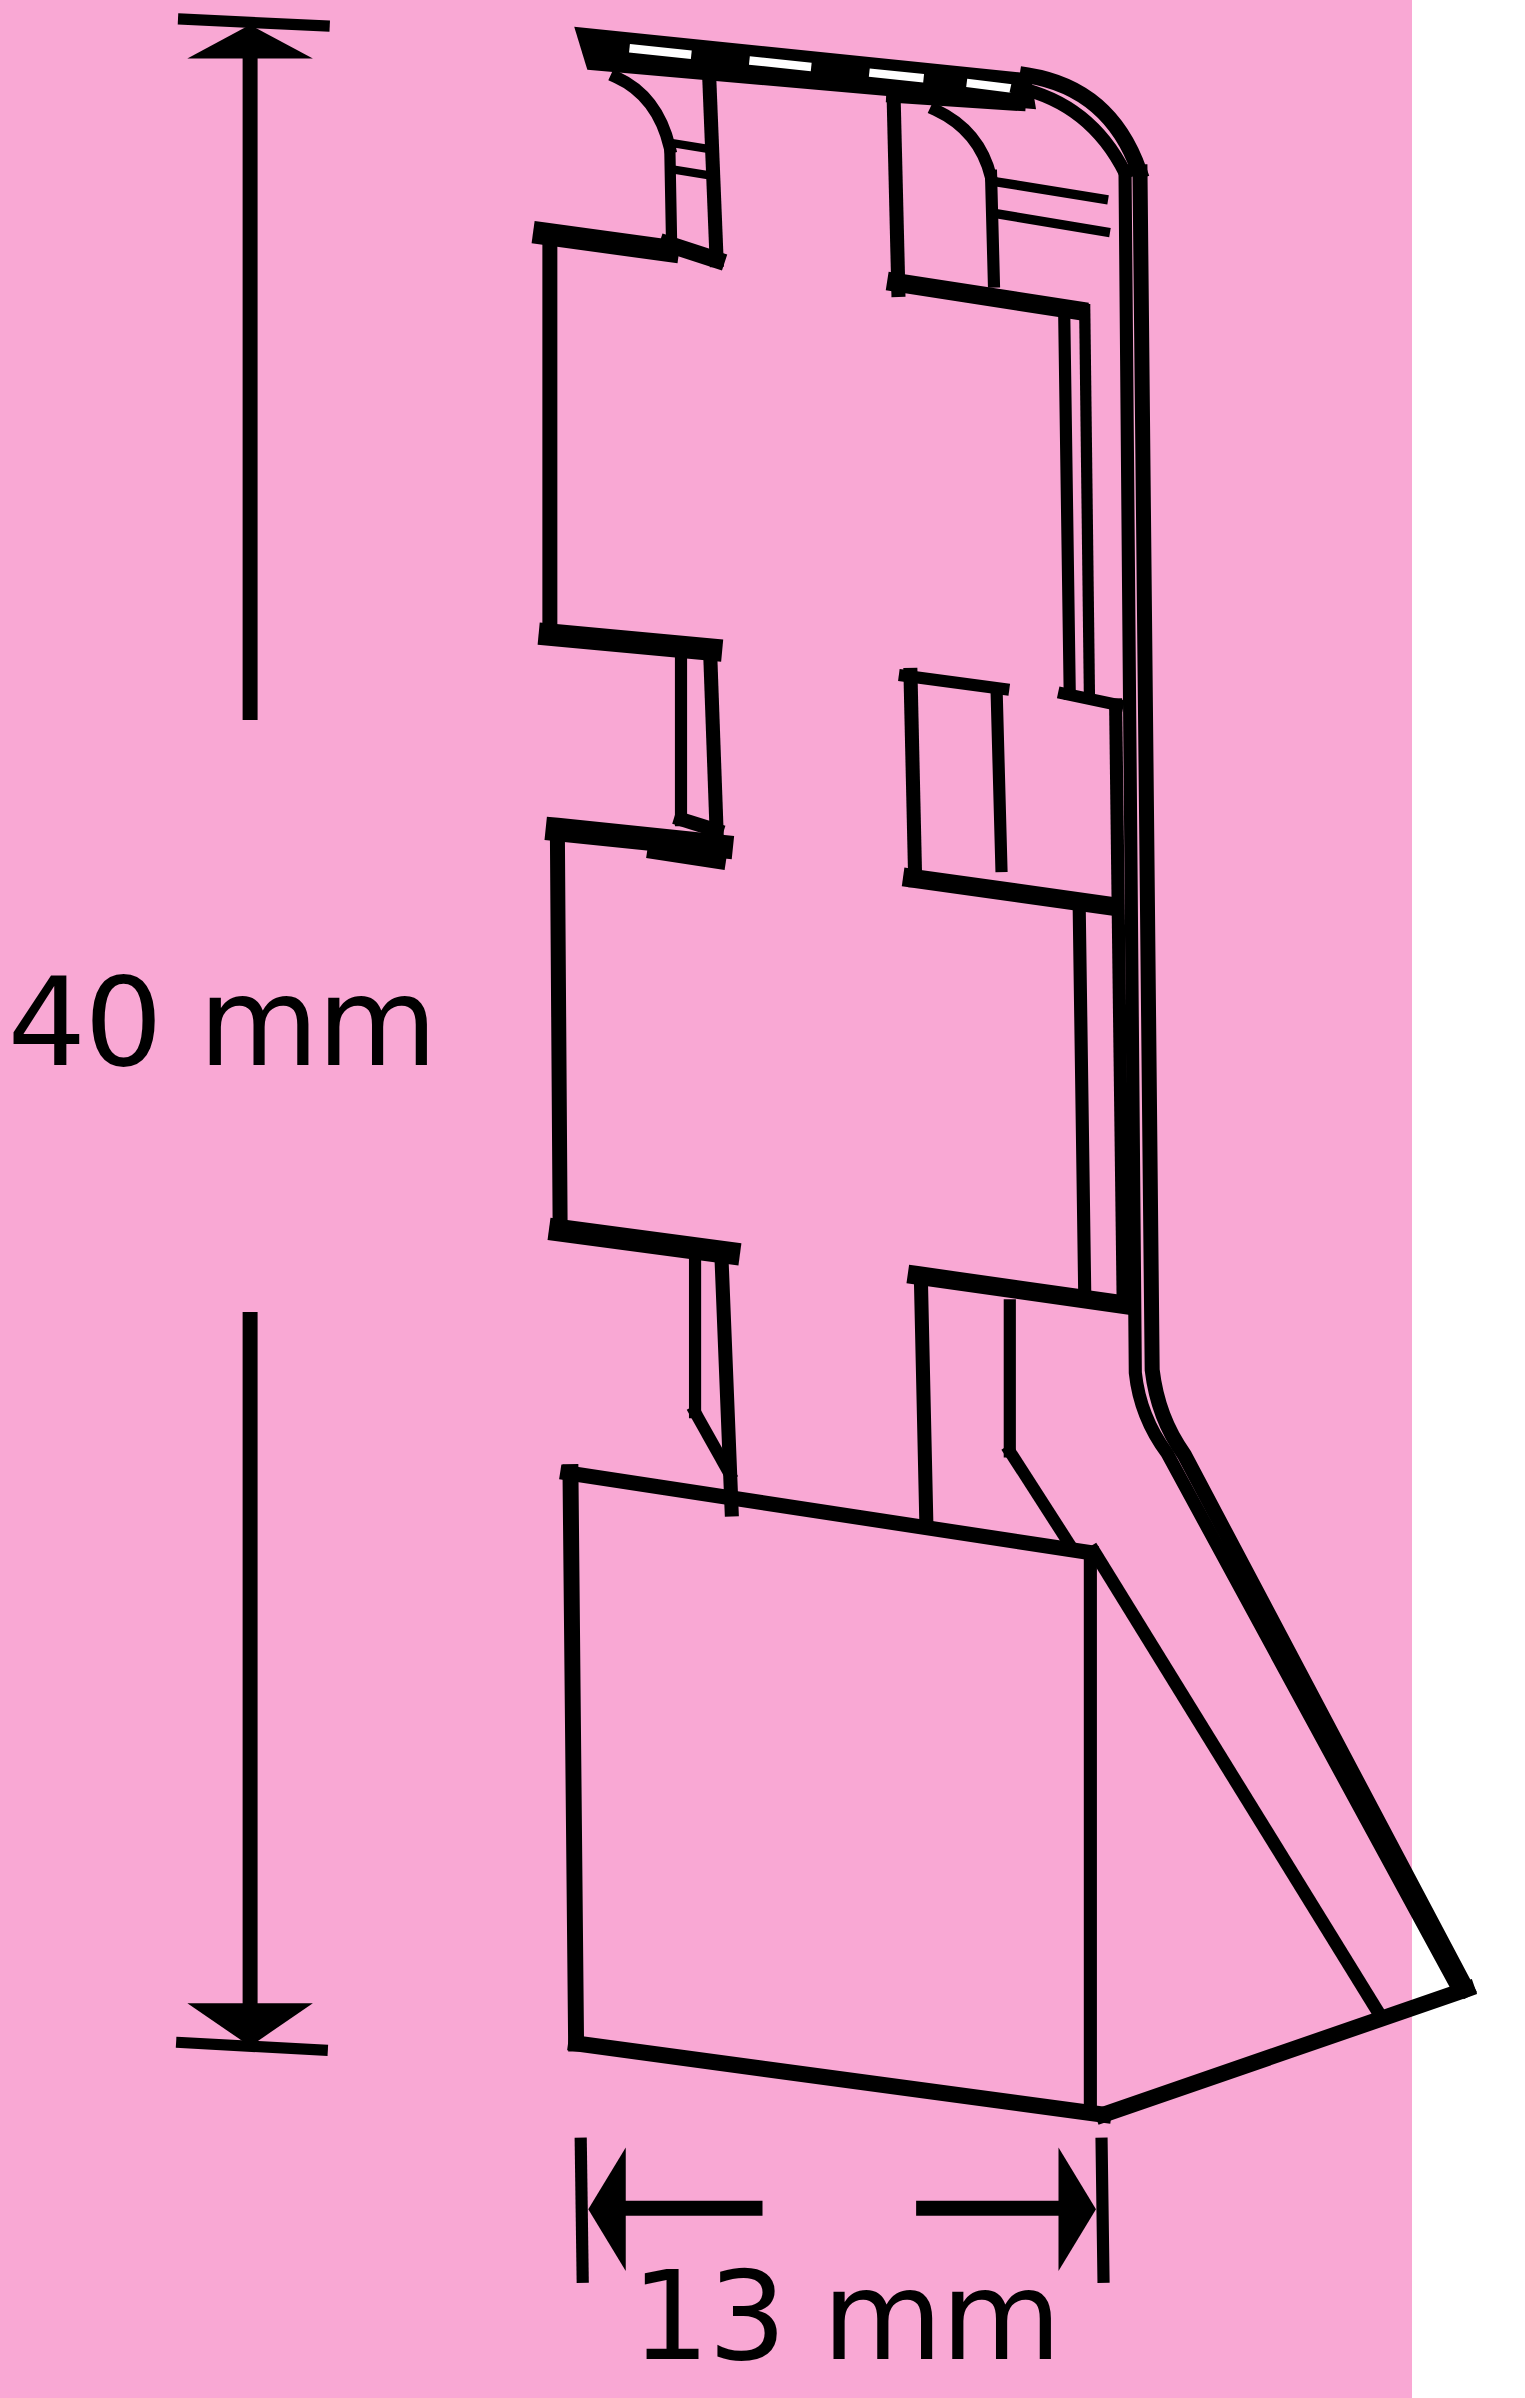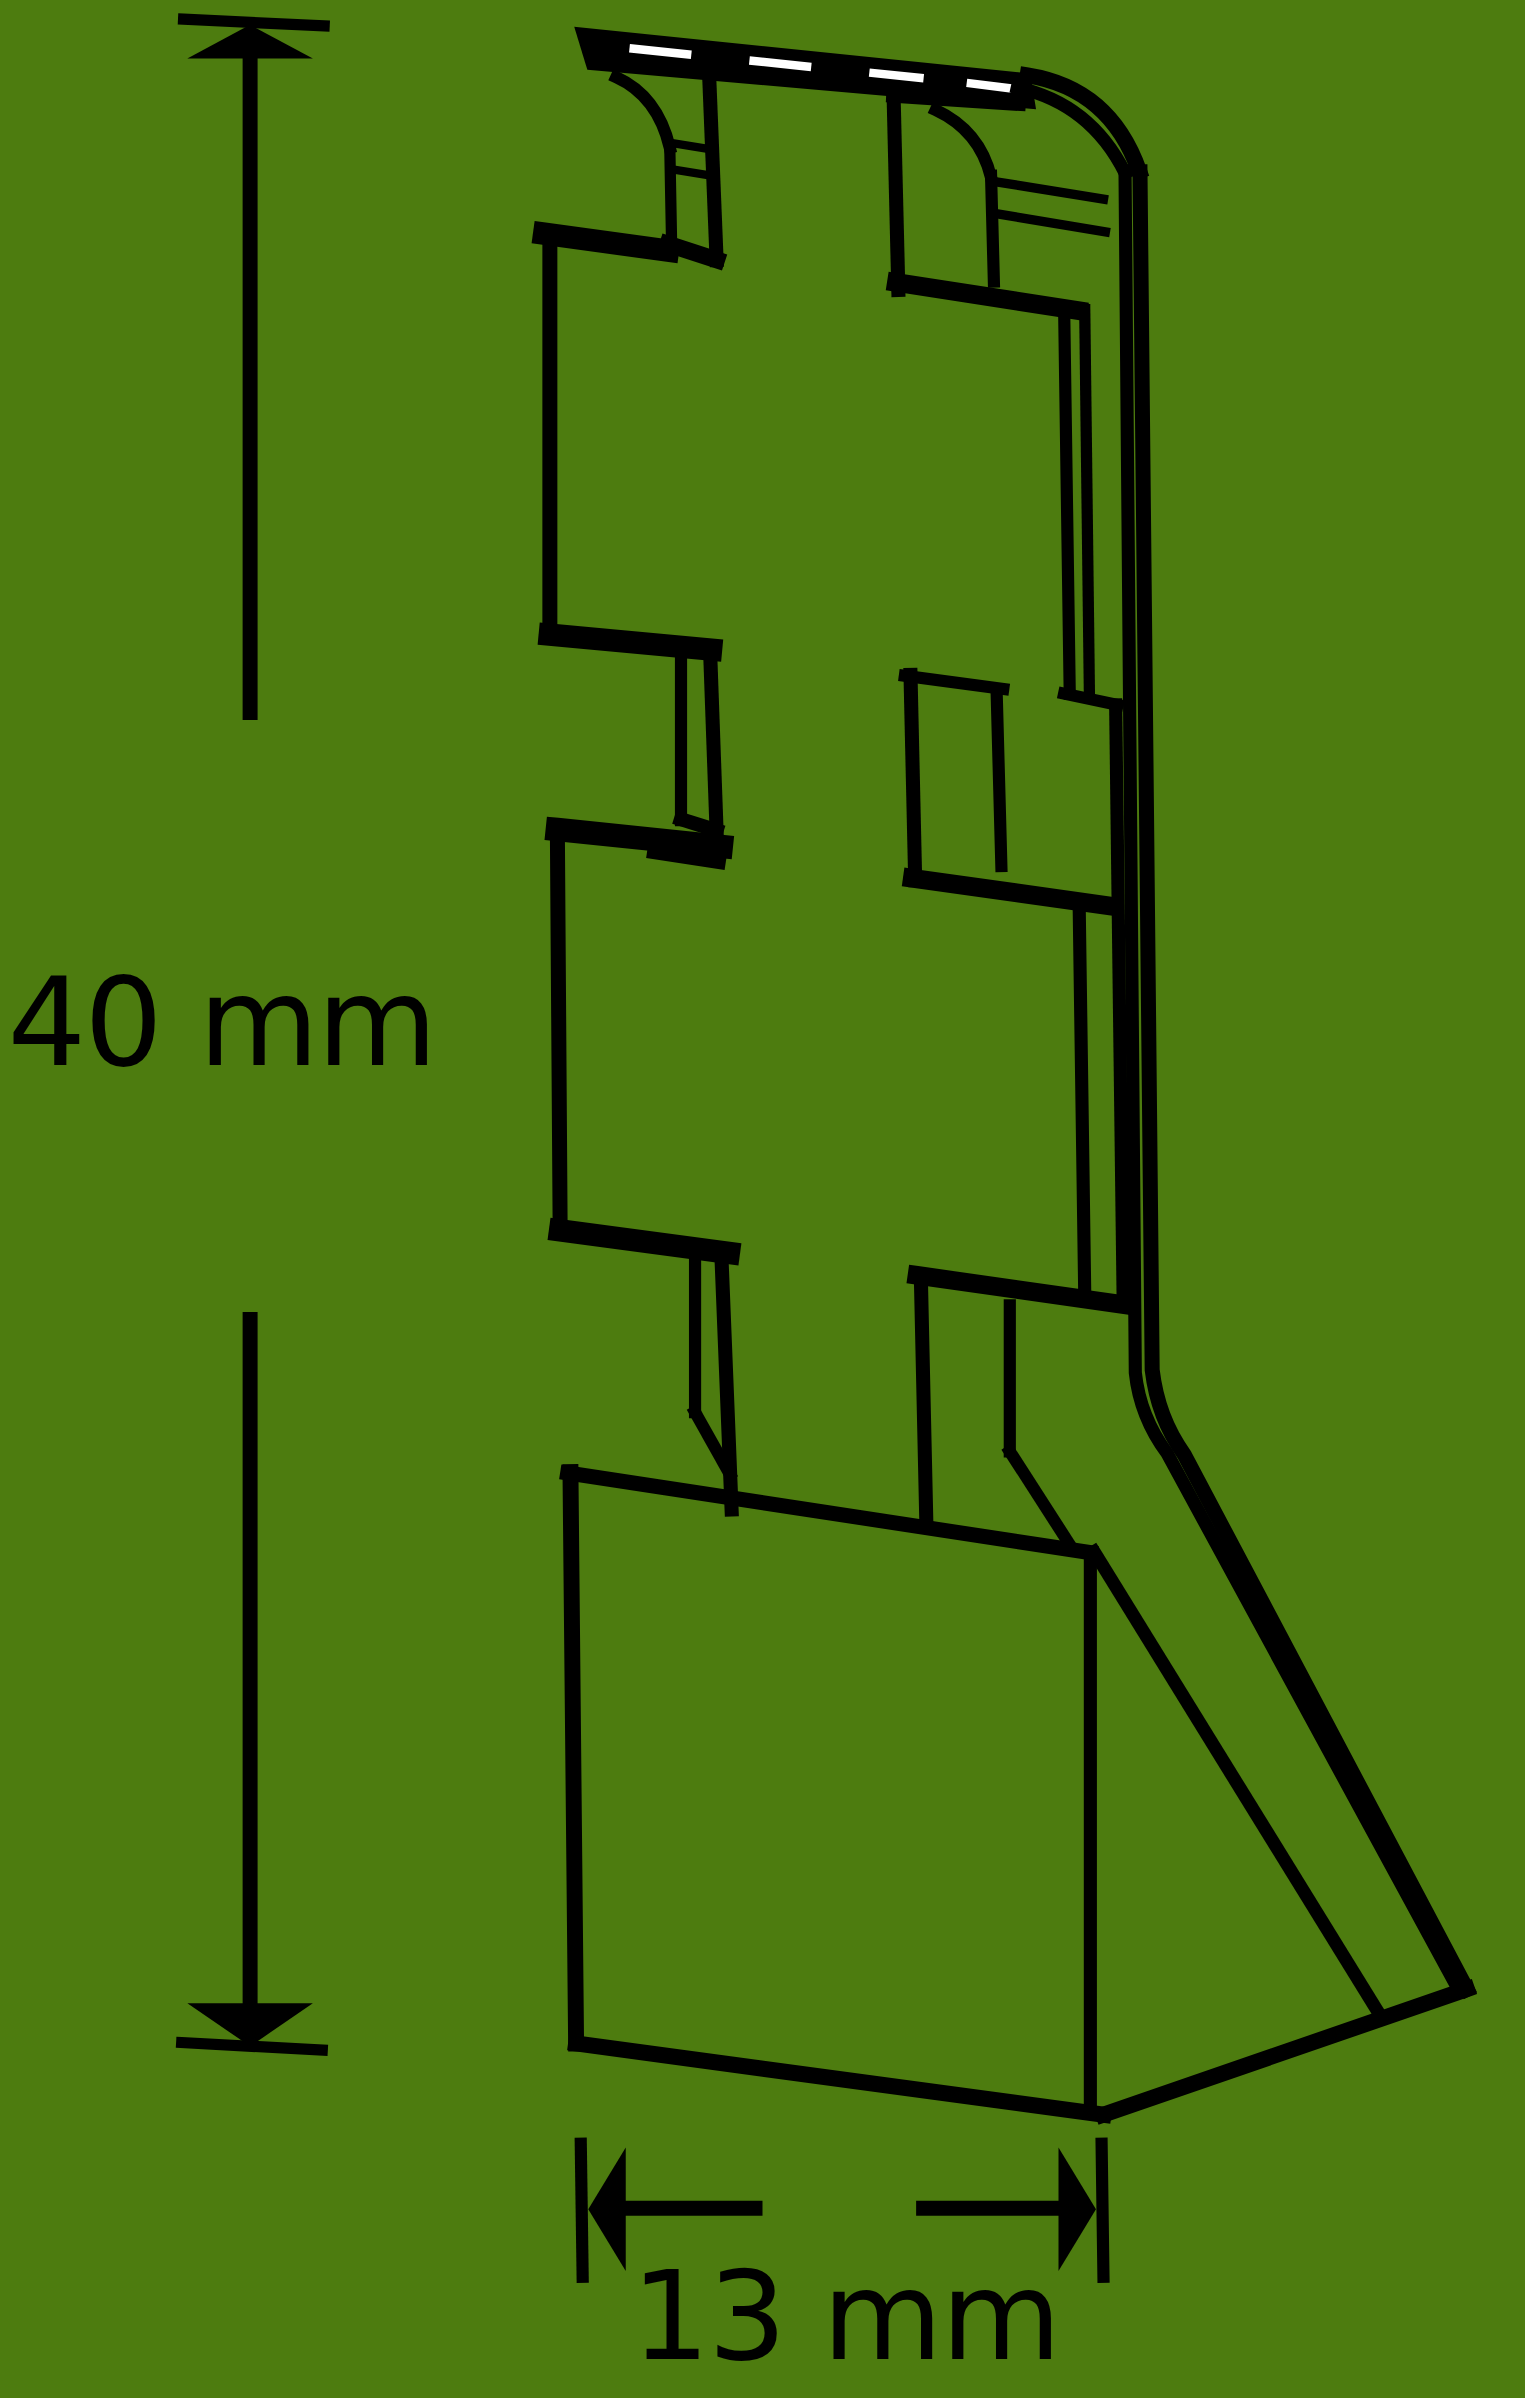--- a/index.html
+++ b/index.html
@@ -4,24 +4,24 @@
 <style>
   html, body {
     margin: 0;
     padding: 0;
     background: #ffffff;
     width: 1525px;
     height: 2399px;
     overflow: hidden;
   }
   .drawing-wrap {
-    width: 1525px;
+    width: 1412px;
     height: 2399px;
     position: relative;
-    background: #4d7c0f;
+    background: #f9a8d4;
   }
   svg { display: block; }
   .stroke {
     fill: none;
     stroke: #000000;
     stroke-linecap: square;
     stroke-linejoin: round;
   }
   .fillshape { fill: #000000; stroke: none; }
   .whiteline {

